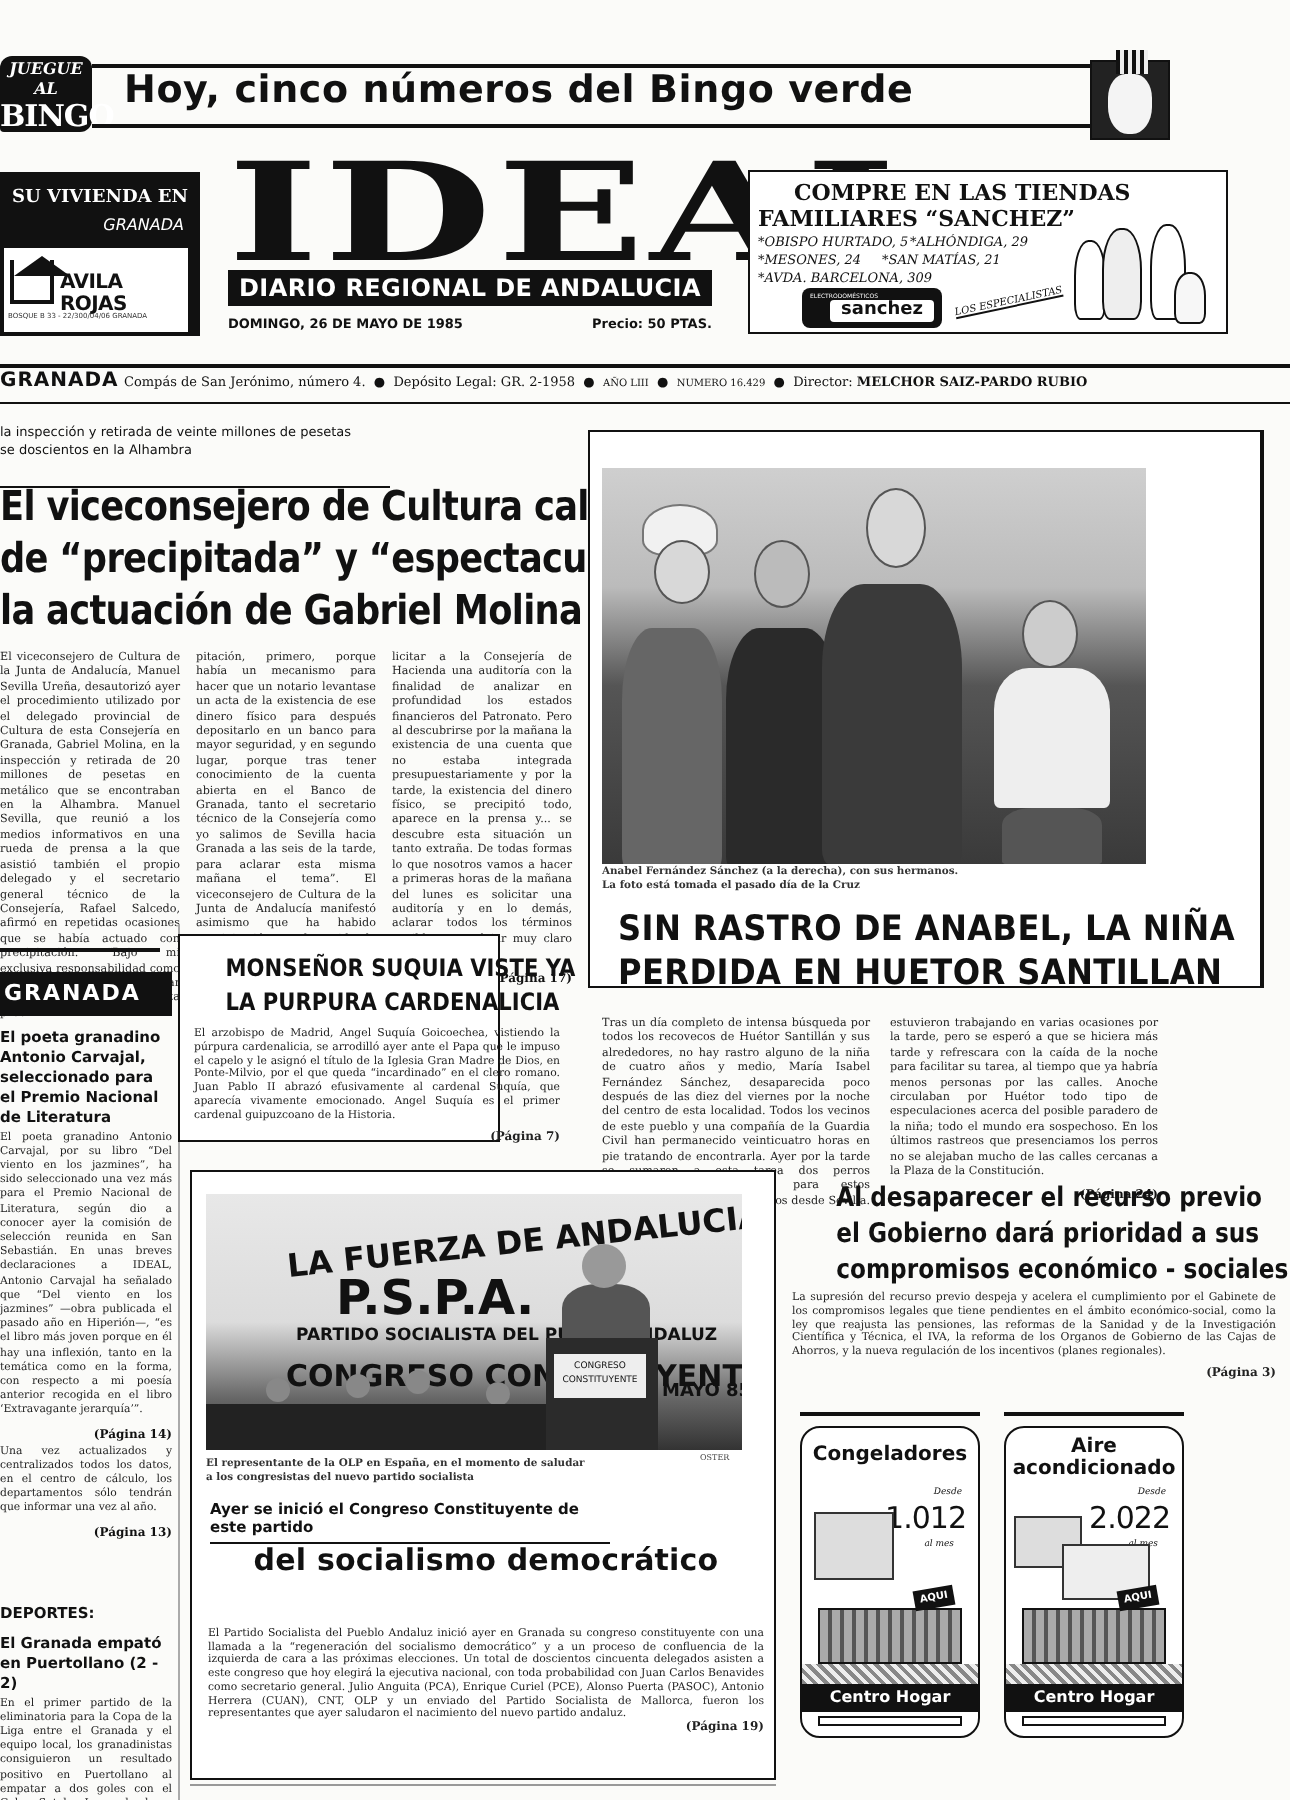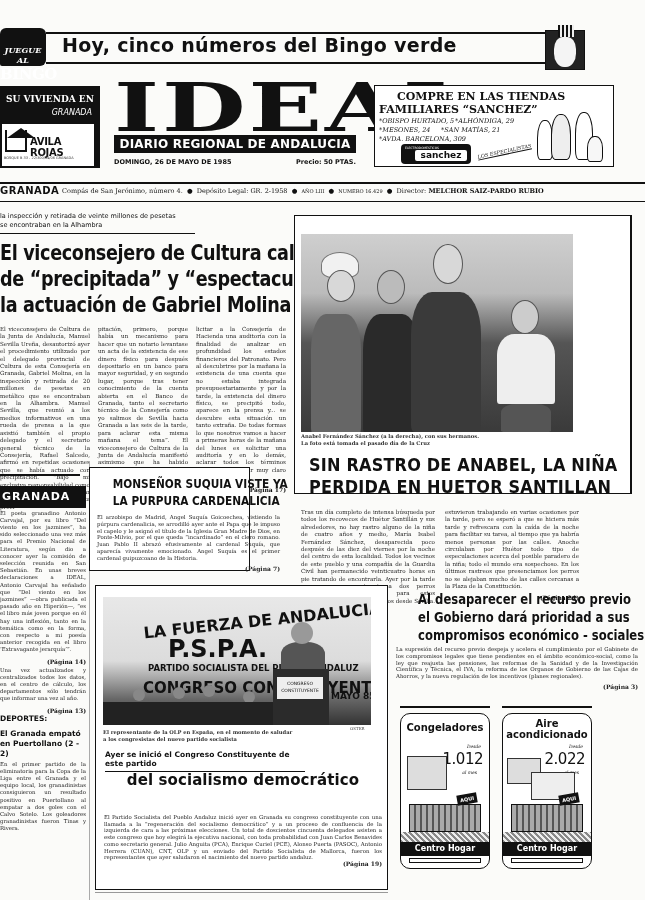--- a/index.html
+++ b/index.html
@@ -2,21 +2,21 @@
 <html><head>
 <meta charset="utf-8">
 <style>
   * { box-sizing: border-box; margin: 0; padding: 0; }
   html, body { width: 645px; height: 900px; background: #fbfbf9; overflow: hidden; }
   body { position: relative; font-family: "DejaVu Serif", serif; color: #111; }
   .abs { position: absolute; }
 
   
   .bingo-badge { left: 0; top: 28px; width: 46px; height: 38px; background: #111; color: #fff; border-radius: 6px 6px 6px 2px; text-align: center; font-family: "DejaVu Serif", serif; font-weight: bold; }
-  .bingo-badge .t1 { font-size: 8px; font-style: italic; padding-top: 17px; display:block; }
+  .bingo-badge .t1 { font-size: 8px; font-style: italic; padding-top: 1px; display:block; }
   .bingo-badge .t2 { font-size: 15px; letter-spacing: -0.5px; display:block; line-height: 18px; }
   .bingo-bar { left: 46px; top: 32px; width: 500px; height: 32px; border-top: 2px solid #111; border-bottom: 2px solid #111; }
   .bingo-title { left: 62px; top: 34px; font-family: "DejaVu Sans", sans-serif; font-weight: bold; font-size: 19px; letter-spacing: 0.3px; }
   .bingo-mascot { left: 545px; top: 30px; width: 40px; height: 40px; background: #222; border: 1px solid #111; }
   .bingo-mascot .blob { position:absolute; left: 8px; top: 6px; width: 22px; height: 30px; background: #f4f4f4; border-radius: 40% 40% 45% 45%; }
   .bingo-mascot .hat { position:absolute; left: 12px; top: -6px; width: 16px; height: 12px; background: repeating-linear-gradient(90deg,#111 0 2px,#eee 2px 4px); }
 
   
   .ad-vivienda { left: 0; top: 86px; width: 100px; height: 82px; border: 2px solid #111; background: #111; padding-left: 16px; }
   .ad-vivienda .l1 { position:absolute; left: 4px; top: 6px; color: #fff; font-weight: bold; font-size: 9px; }
@@ -45,21 +45,21 @@
   .ad-sanchez .family { position:absolute; left: 160px; top: 26px; width: 74px; height: 52px; }
   .fig { position:absolute; background:#fff; border: 1px solid #111; border-radius: 45% 45% 20% 20%; }
 
   
   .infobar { left: 0; top: 182px; width: 645px; height: 20px; border-top: 2px solid #111; border-bottom: 1.5px solid #111; }
   .info-city { left: 0; top: 185px; font-family: "DejaVu Sans", sans-serif; font-weight: bold; font-size: 10px; letter-spacing: 0.5px; }
   .info-text { left: 62px; top: 187px; font-size: 6.5px; white-space: nowrap; }
   .info-text b { font-weight: bold; }
 
   
-  .kicker { left: 0; top: 212px; width: 195px; font-family: "DejaVu Sans", sans-serif; font-size: 6.5px; line-height: 9px; border-bottom: 1px solid #111; padding-bottom: 3px; }
+  .kicker { left: 0; top: 212px; width: 195px; font-family: "DejaVu Sans", sans-serif; font-size: 6.5px; line-height: 9px; border-bottom: 1px solid #111; padding-bottom: 13px; }
   .lead-head { left: 0; top: 240px; width: 290px; font-family: "DejaVu Sans", sans-serif; font-weight: bold; font-size: 20.5px; line-height: 26px; letter-spacing: -0.4px; transform: scaleX(0.86); transform-origin: left top; white-space: nowrap; }
   .lead-body { left: 0; top: 326px; width: 286px; display: flex; gap: 8px; }
   .col { font-size: 5.6px; line-height: 7.4px; text-align: justify; color: #222; }
   .pag { font-size: 6px; font-weight: bold; text-align: right; margin-top: 4px; }
 
   
   .photo-box { left: 294px; top: 215px; width: 338px; height: 279px; border: 1.5px solid #111; border-right: 2px solid #111; background: #fff; }
   .photo { position:absolute; left: 6px; top: 18px; width: 272px; height: 198px; background: linear-gradient(180deg,#cfcfcf 0%,#bbb 30%,#555 55%,#3a3a3a 100%); overflow:hidden; }
   .photo .kid { position:absolute; border-radius: 50%; background: #d8d8d8; border: 1px solid #555; }
   .photo .body { position:absolute; background: #333; border-radius: 30% 30% 5% 5%; }
@@ -67,21 +67,21 @@
   .photo .hat { position:absolute; background: #f1f1f1; border: 1px solid #777; border-radius: 50% 50% 30% 30%; }
   .caption { position:absolute; left: 6px; top: 217px; font-size: 5.2px; line-height: 6.6px; font-weight: bold; color:#333; }
   .story2-head { position:absolute; left: 14px; top: 238px; width: 280px; font-family: "DejaVu Sans", sans-serif; font-weight: bold; font-size: 17.5px; line-height: 22px; letter-spacing: 0.2px; transform: scaleX(0.92); transform-origin: left top; white-space: nowrap; }
   .story2-body { position:absolute; left: 6px; top: 293px; width: 322px; display: flex; gap: 10px; }
 
   
   .left-lower { left: 0; top: 462px; width: 86px; }
   .sect-black { width: 86px; height: 22px; margin-top: 10px; background: #111; color:#fff; font-family: "DejaVu Sans", sans-serif; font-weight: bold; font-size: 11px; line-height: 22px; padding-left: 2px; letter-spacing: 1px; }
   .left-head { font-family: "DejaVu Sans", sans-serif; font-weight: bold; font-size: 7.5px; line-height: 10px; margin-top: 6px; }
   .left-body { font-size: 5.4px; line-height: 7.2px; text-align: justify; margin-top: 2px; color:#222; }
-  .sect-label { font-family: "DejaVu Sans", sans-serif; font-weight: bold; font-size: 7.5px; margin-top: 0; }
+  .sect-label { font-family: "DejaVu Sans", sans-serif; font-weight: bold; font-size: 7.5px; margin-top: 32px; }
   .left-rule { left: 89px; top: 462px; width: 1px; height: 438px; background: #aaa; }
 
   
   .suquia { left: 89px; top: 467px; width: 161px; height: 104px; border: 1.5px solid #111; background:#fff; }
   .suquia .h { position:absolute; left: 12px; top: 8px; width: 180px; text-align:center; font-family: "DejaVu Sans", sans-serif; font-weight: bold; font-size: 12px; line-height: 17px; transform: scaleX(0.88); transform-origin: center top; white-space: nowrap; }
   .suquia .b { position:absolute; left: 7px; top: 46px; width: 183px; font-size: 5.4px; line-height: 6.8px; text-align: justify; color:#222; }
 
   
   .pspa-box { left: 95px; top: 585px; width: 293px; height: 305px; border: 1.5px solid #111; background: #fff; }
   .pspa-photo { position:absolute; left: 7px; top: 11px; width: 268px; height: 128px; background: linear-gradient(180deg,#e8e8e8 0%,#dcdcdc 50%,#666 80%,#333 100%); overflow: hidden; }
@@ -183,21 +183,21 @@
   <span style="font-size:5px">AÑO LIII</span>
   &nbsp;<span>●</span>&nbsp;
   <span style="font-size:5px">NUMERO 16.429</span>
   &nbsp;<span>●</span>&nbsp;
   <span>Director:</span>
   <b>MELCHOR SAIZ-PARDO RUBIO</b>
 </div>
 
 <div class="abs kicker">
   <div>la inspección y retirada de veinte millones de pesetas</div>
-  <div>se encontraban en la Alhambra</div>
+  <div>se doscientos en la Alhambra</div>
 </div>
 <div class="abs lead-head">
   <div>El viceconsejero de Cultura califica</div>
   <div>de “precipitada” y “espectacular”</div>
   <div>la actuación de Gabriel Molina</div>
 </div>
 <div class="abs lead-body">
   <div class="col" style="width:90px">El viceconsejero de Cultura de la Junta de Andalucía, Manuel Sevilla Ureña, desautorizó ayer el procedimiento utilizado por el delegado provincial de Cultura de esta Consejería en Granada, Gabriel Molina, en la inspección y retirada de 20 millones de pesetas en metálico que se encontraban en la Alhambra. Manuel Sevilla, que reunió a los medios informativos en una rueda de prensa a la que asistió también el propio delegado y el secretario general técnico de la Consejería, Rafael Salcedo, afirmó en repetidas ocasiones que se había actuado con precipitación. “Bajo mi exclusiva responsabilidad como viceconsejero, quiero señalar que se ha actuado con cierta preci-</div>
   <div class="col" style="width:90px">pitación, primero, porque había un mecanismo para hacer que un notario levantase un acta de la existencia de ese dinero físico para después depositarlo en un banco para mayor seguridad, y en segundo lugar, porque tras tener conocimiento de la cuenta abierta en el Banco de Granada, tanto el secretario técnico de la Consejería como yo salimos de Sevilla hacia Granada a las seis de la tarde, para aclarar esta misma mañana el tema”. El viceconsejero de Cultura de la Junta de Andalucía manifestó asimismo que ha habido precipitación en el sentido de que la Consejería tenía un plan de trabajo por el que, con motivo de la extinción legal del Patronato “se tenía previsto so-</div>
   <div style="width:90px">
@@ -232,20 +232,21 @@
     <div style="width:134px">
       <div class="col">estuvieron trabajando en varias ocasiones por la tarde, pero se esperó a que se hiciera más tarde y refrescara con la caída de la noche para facilitar su tarea, al tiempo que ya habría menos personas por las calles. Anoche circulaban por Huétor todo tipo de especulaciones acerca del posible paradero de la niña; todo el mundo era sospechoso. En los últimos rastreos que presenciamos los perros no se alejaban mucho de las calles cercanas a la Plaza de la Constitución.</div>
       <div class="pag">(Página 24)</div>
     </div>
   </div>
 </div>
 
 <div class="abs left-lower">
   <div style="height:1.5px;background:#111;width:80px;margin-top:12px"></div>
   <div class="sect-black">GRANADA</div>
+  <div class="left-head">El poeta granadino Antonio Carvajal, seleccionado para el Premio Nacional de Literatura</div>
   <div class="left-body">El poeta granadino Antonio Carvajal, por su libro “Del viento en los jazmines”, ha sido seleccionado una vez más para el Premio Nacional de Literatura, según dio a conocer ayer la comisión de selección reunida en San Sebastián. En unas breves declaraciones a IDEAL, Antonio Carvajal ha señalado que “Del viento en los jazmines” —obra publicada el pasado año en Hiperión—, “es el libro más joven porque en él hay una inflexión, tanto en la temática como en la forma, con respecto a mi poesía anterior recogida en el libro ‘Extravagante jerarquía’”.</div>
   <div class="pag">(Página 14)</div>
   <div class="left-body">Una vez actualizados y centralizados todos los datos, en el centro de cálculo, los departamentos sólo tendrán que informar una vez al año.</div>
   <div class="pag">(Página 13)</div>
   <div class="sect-label">DEPORTES:</div>
   <div class="left-head">El Granada empató en Puertollano (2 - 2)</div>
   <div class="left-body">En el primer partido de la eliminatoria para la Copa de la Liga entre el Granada y el equipo local, los granadinistas consiguieron un resultado positivo en Puertollano al empatar a dos goles con el Calvo Sotelo. Los goleadores granadinistas fueron Tinas y Rivera.</div>
 
 </div>
 <div class="abs left-rule"></div>

